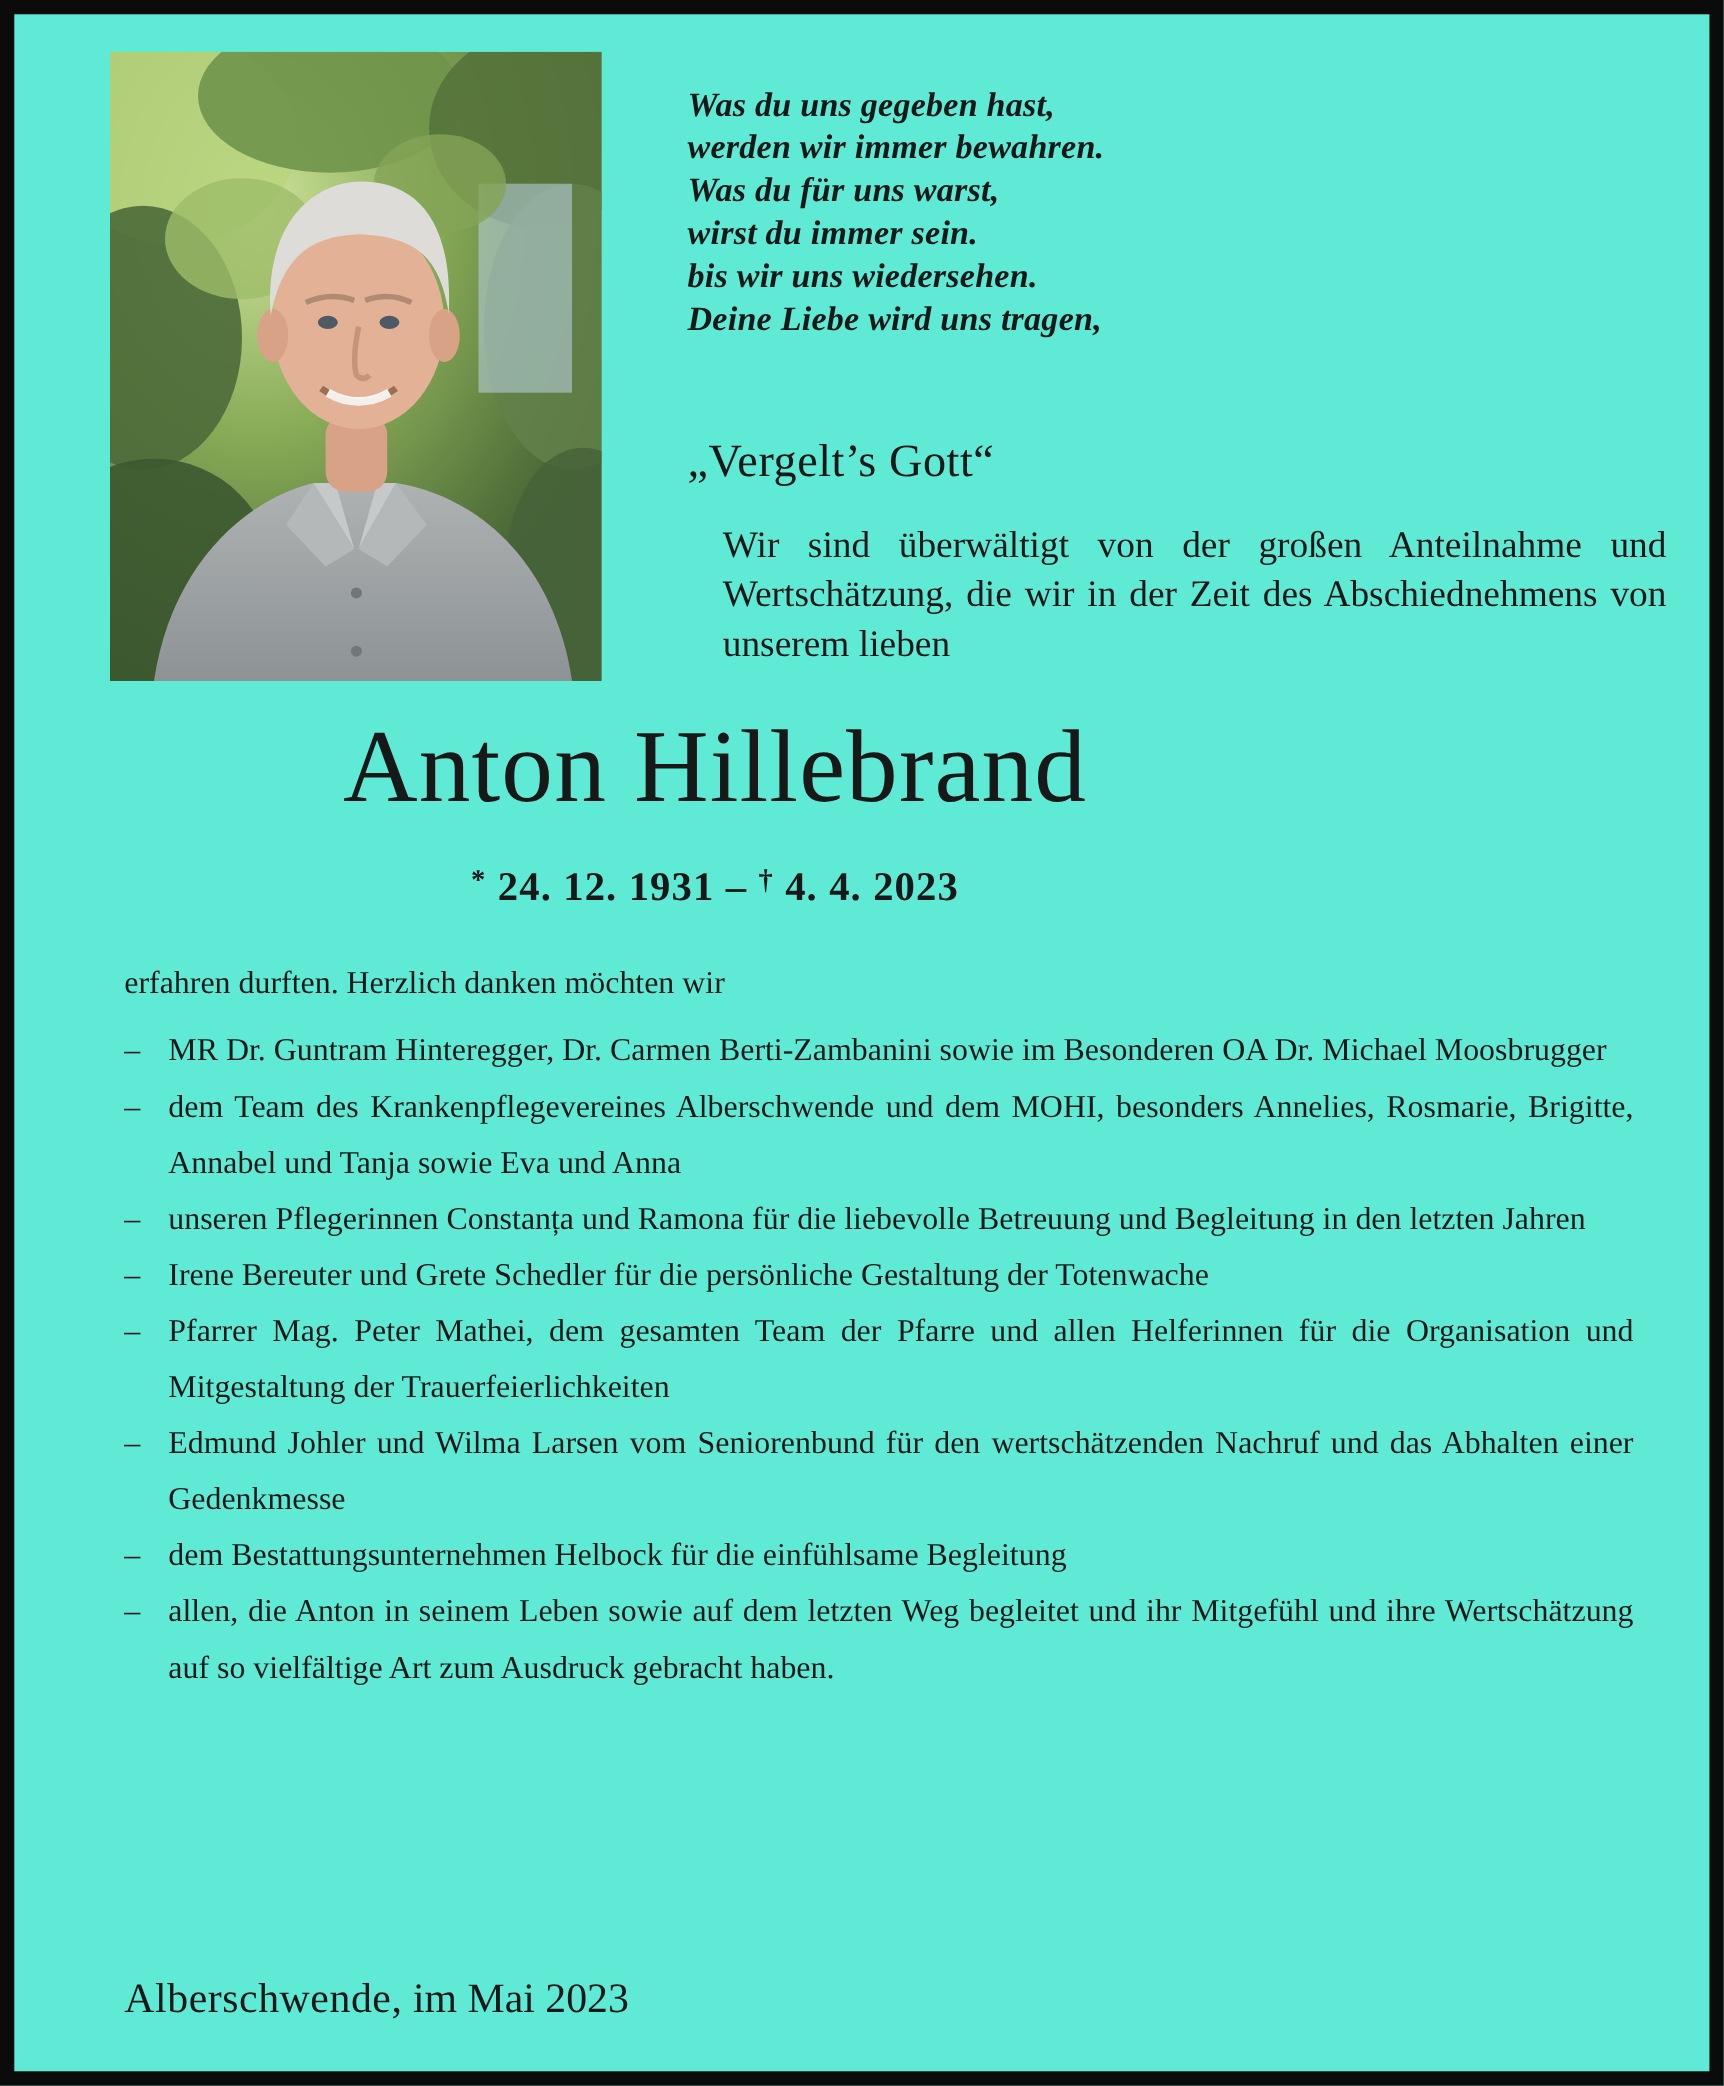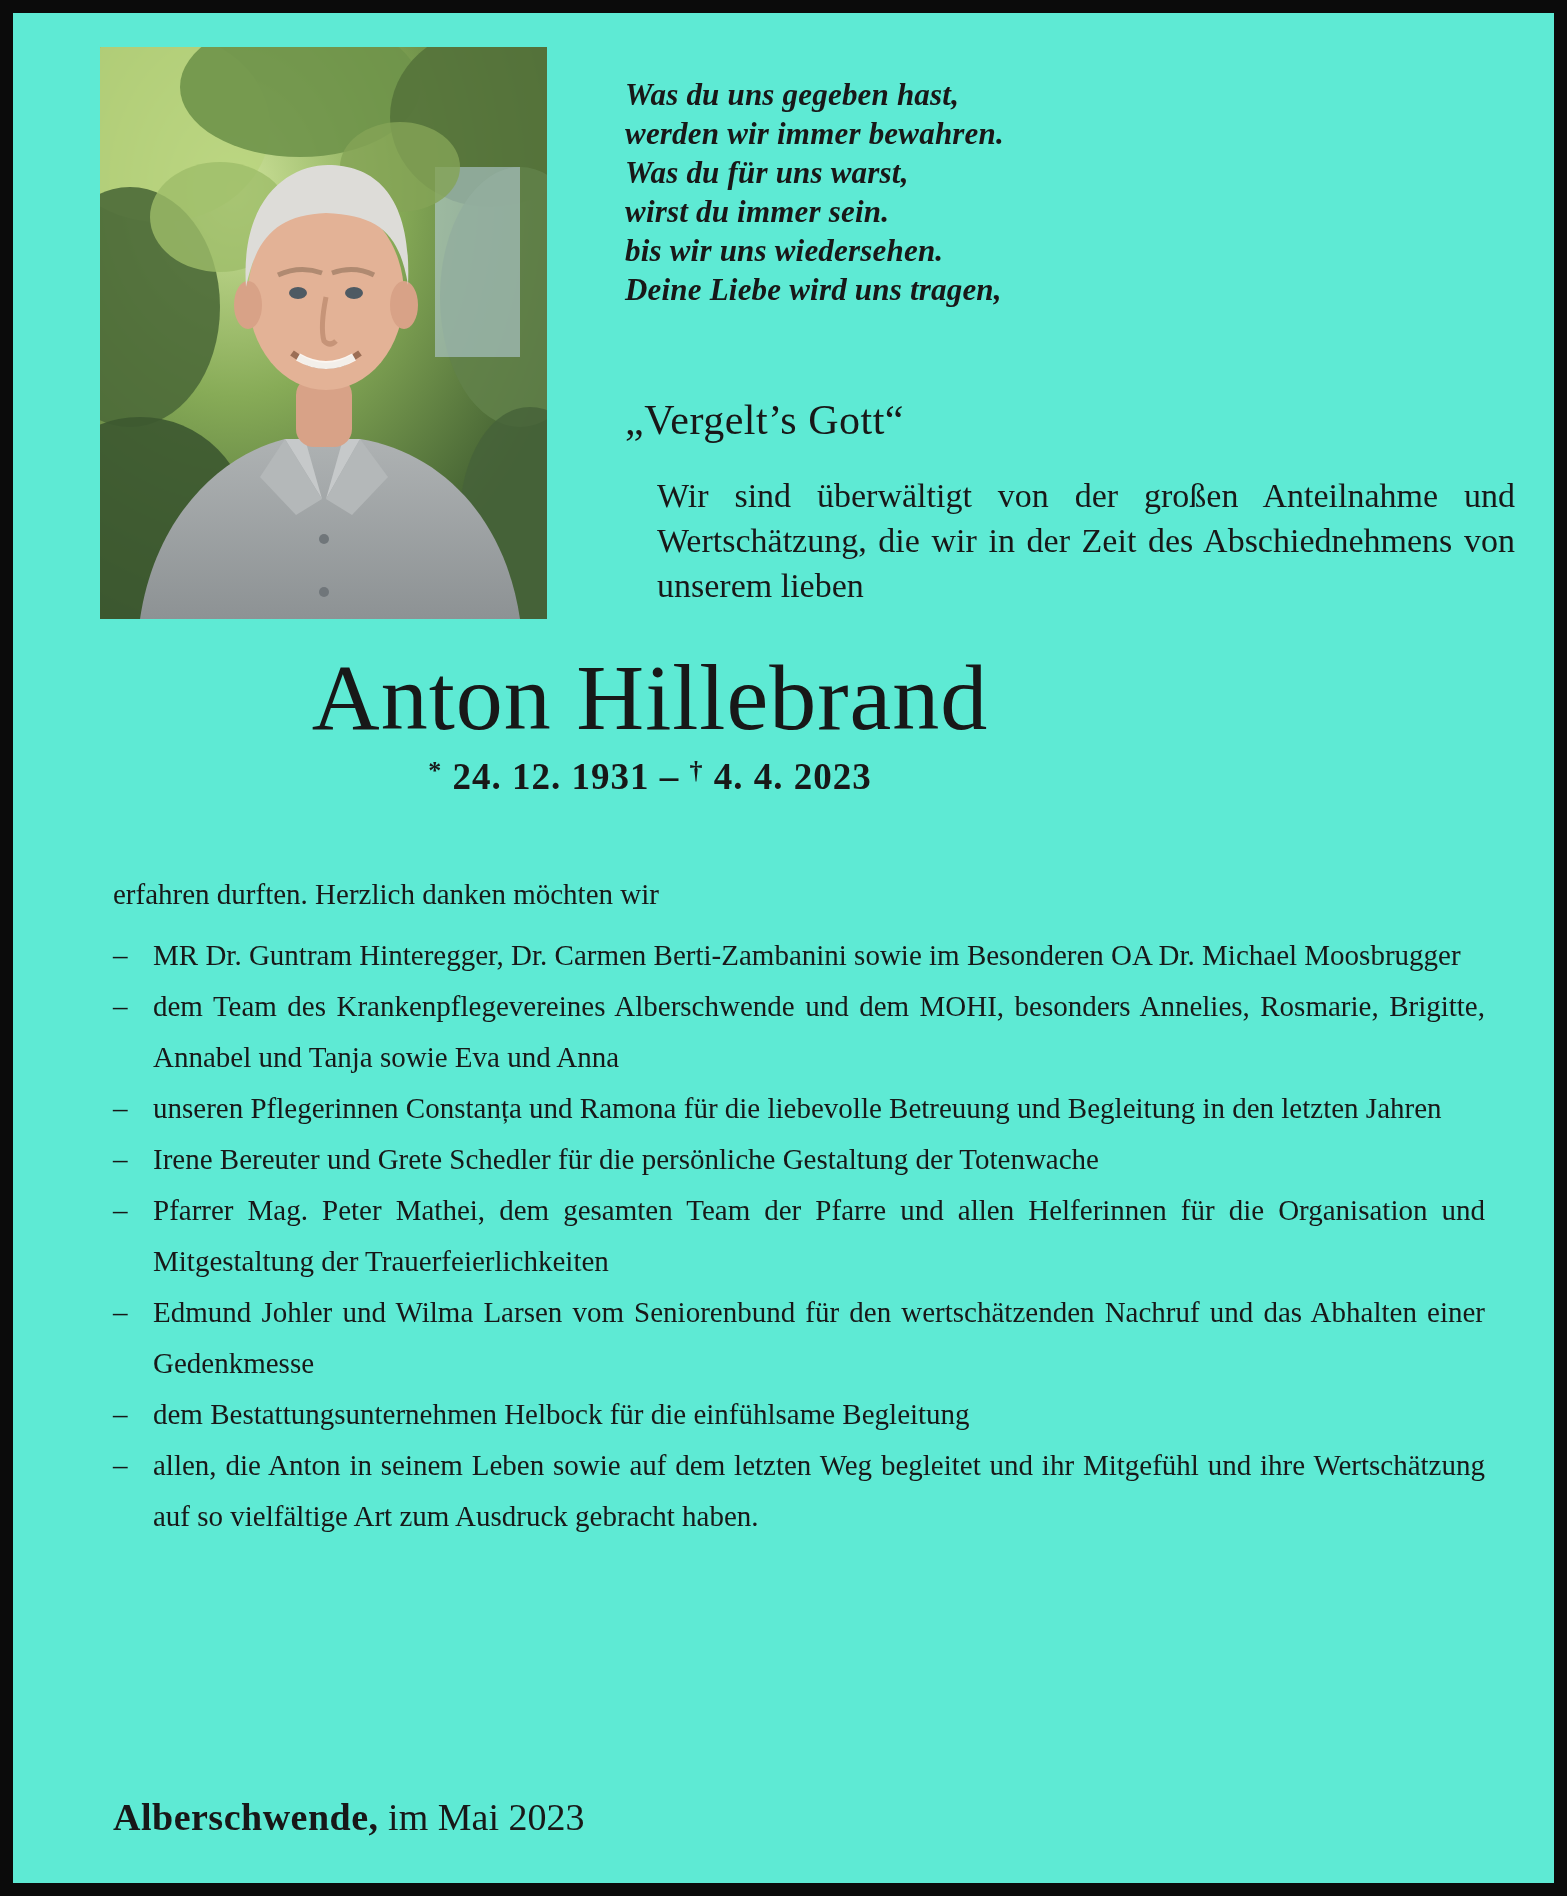--- a/index.html
+++ b/index.html
@@ -76,21 +76,21 @@
     font-weight: 400;
     letter-spacing: 1px;
     white-space: nowrap;
   }
 
   
   .dates {
     position: absolute;
     left: 87px;
     width: 1100px;
-    top: 742px;
+    top: 772px;
     text-align: center;
     font-size: 37px;
     font-weight: bold;
     letter-spacing: 1px;
   }
   .dates .sym {
     font-size: 26px;
     vertical-align: 10px;
     font-weight: bold;
   }
@@ -125,21 +125,21 @@
   .footer {
     position: absolute;
     left: 100px;
     right: 95px;
     top: 1782px;
     display: flex;
     justify-content: space-between;
     align-items: baseline;
     font-size: 38px;
   }
-  .footer .place { font-weight: bold; letter-spacing: 0.5px; }
+  .footer .place { font-weight: normal; letter-spacing: 0.5px; }
   .footer .date-text { font-weight: normal; }
   .footer .signature { font-weight: bold; letter-spacing: 0.5px; }
 </style>
 </head>
 <body>
 
 <div class="page">
 
   <div class="photo">
     <svg viewBox="0 0 447 572" preserveAspectRatio="xMidYMid slice">

